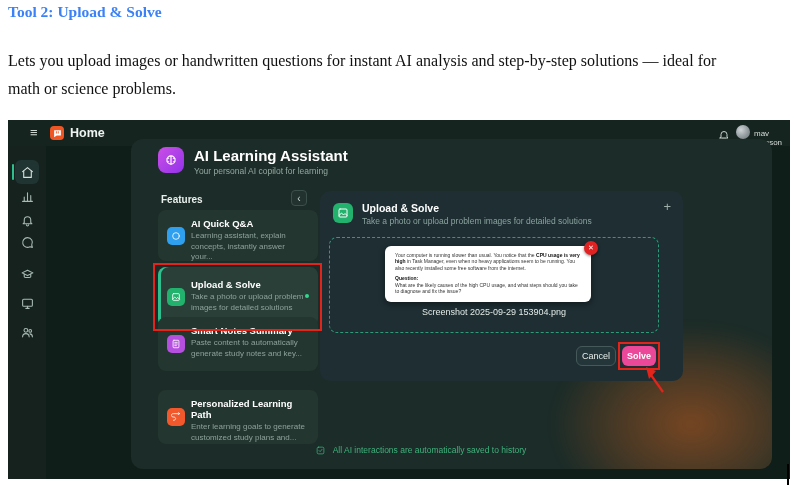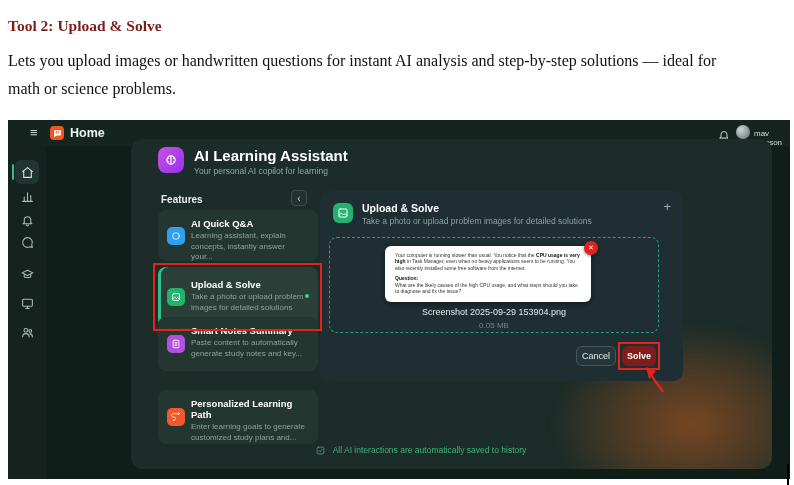--- a/index.html
+++ b/index.html
@@ -1,21 +1,21 @@
 <!DOCTYPE html>
 <html><head>
 <meta charset="utf-8">
 <style>
   * { margin:0; padding:0; box-sizing:border-box; }
   html,body { width:794px; height:485px; background:#fff; overflow:hidden;
               font-family:"Liberation Sans", sans-serif; position:relative; }
 
   
-  .doc-heading { position:absolute; left:8px; top:17px; font-family:"Liberation Serif", serif;
-                 font-size:15.5px; font-weight:bold; color:#7f1d1d; }
+  .doc-heading { position:absolute; left:8px; top:3px; font-family:"Liberation Serif", serif;
+                 font-size:15.5px; font-weight:bold; color:#3b82f6; }
   .doc-body    { position:absolute; left:8px; top:47px; width:726px; font-family:"Liberation Serif", serif;
                  font-size:16px; line-height:28px; color:#111; }
 
   
   .app { position:absolute; left:8px; top:120px; width:782px; height:359px;
          background:#101e1a; overflow:hidden; }
 
   .topbar { position:absolute; top:0; left:0; right:0; height:26px; background:#16241f; }
   .hamburger { position:absolute; left:22px; top:5px; font-size:13px; color:#cfd8d3; cursor:pointer; }
   .logo { position:absolute; left:42px; top:6px; width:14px; height:14px; border-radius:4px;
@@ -252,24 +252,23 @@
       <div class="dashed"></div>
 
       <div class="preview">
         <span>Your computer is running slower than usual. You notice that the </span><b>CPU usage is very high</b><span> in Task Manager, even when no heavy applications seem to be running. You also recently installed some free software from the internet.</span>
         <div class="q-label">Question:</div>
         <div>What are the likely causes of the high CPU usage, and what steps should you take to diagnose and fix the issue?</div>
       </div>
       <div class="close-x">✕</div>
 
       <div class="fname">Screenshot 2025-09-29 153904.png</div>
-      <div class="fsize">0.05 MB</div>
 
       <div class="btn-cancel">Cancel</div>
-      <div class="btn-solve" style="background: #7f1d1d;">Solve</div>
+      <div class="btn-solve" style="background: #ec4899;">Solve</div>
       <div class="red-box-solve" style="border-color: rgb(227, 36, 27);"></div>
     </div>
 
     <svg class="arrow-svg" viewBox="0 0 36 36">
       <line x1="27" y1="31" x2="15" y2="14" stroke="#e3241b" stroke-width="2.2"></line>
       <polygon points="10,6 20,10 13,18" fill="#e3241b"></polygon>
     </svg>
 
     <div class="footer" style="color: rgb(63, 178, 125);">
       <svg class="ln" viewBox="0 0 24 24">

